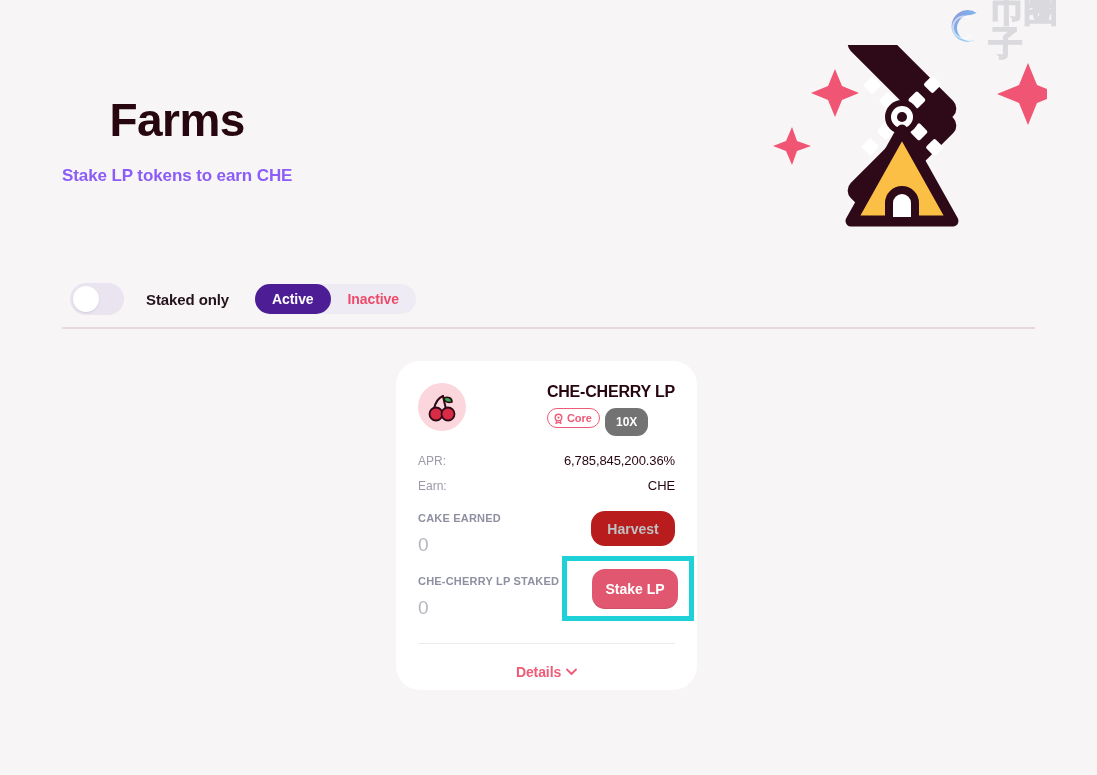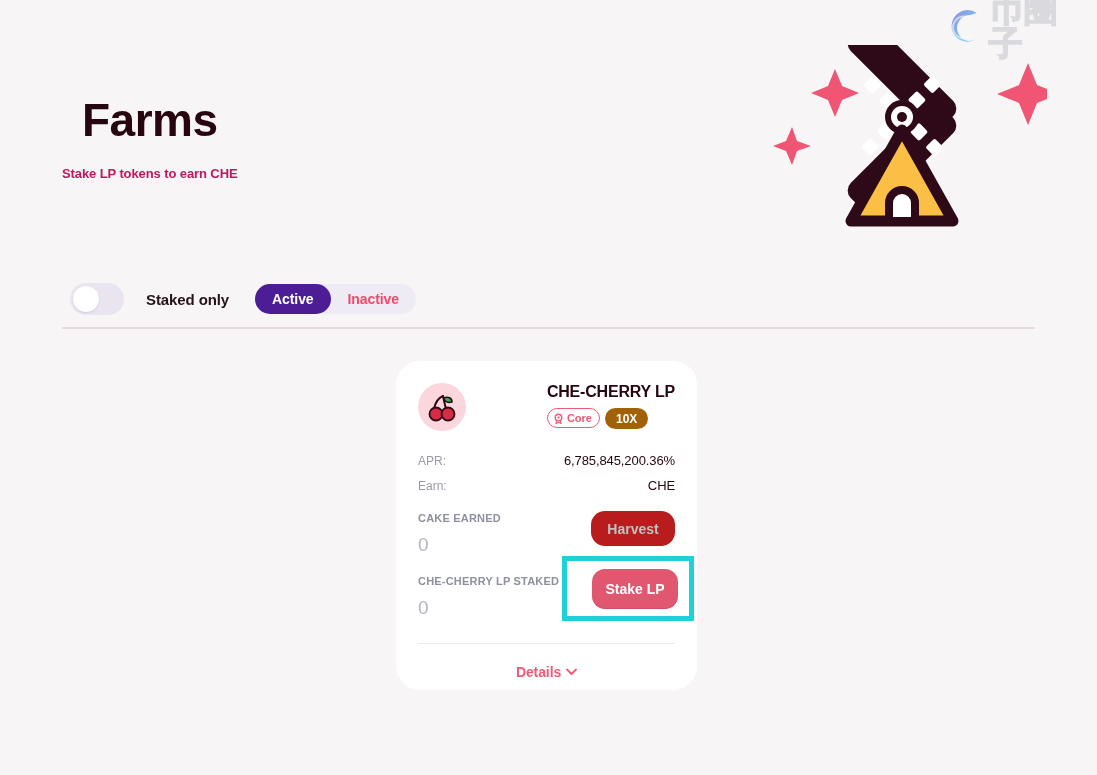--- a/index.html
+++ b/index.html
@@ -46,22 +46,22 @@
   .page-title {
     font-size: 46px;
     font-weight: bold;
     color: #27060f;
     letter-spacing: -0.5px;
     margin: 0;
     line-height: 1.05;
     text-align: center;
   }
   .page-subtitle {
-    font-size: 13px;
-    color: #be185d;
+    font-size: 17px;
+    color: #8b5cf6;
     font-weight: bold;
     margin: 22px 0 12px 0;
     letter-spacing: -0.1px;
   }
 
   
   .hero-art {
     position: absolute;
     left: 757px;
     top: 45px;
@@ -189,24 +189,24 @@
     height: 18px;
     padding: 0 7px 0 5px;
     display: flex;
     align-items: center;
     gap: 3px;
     font-size: 11px;
     font-weight: bold;
     background: #ffffff;
   }
   .badge-mult {
-    background: #a16207;
+    background: #737373;
     color: #ffffff;
     border-radius: 11px;
-    height: 21px;
+    height: 28px;
     padding: 0 11px;
     display: flex;
     align-items: center;
     font-size: 12px;
     font-weight: bold;
   }
 
   .kv-row {
     display: flex;
     justify-content: space-between;

